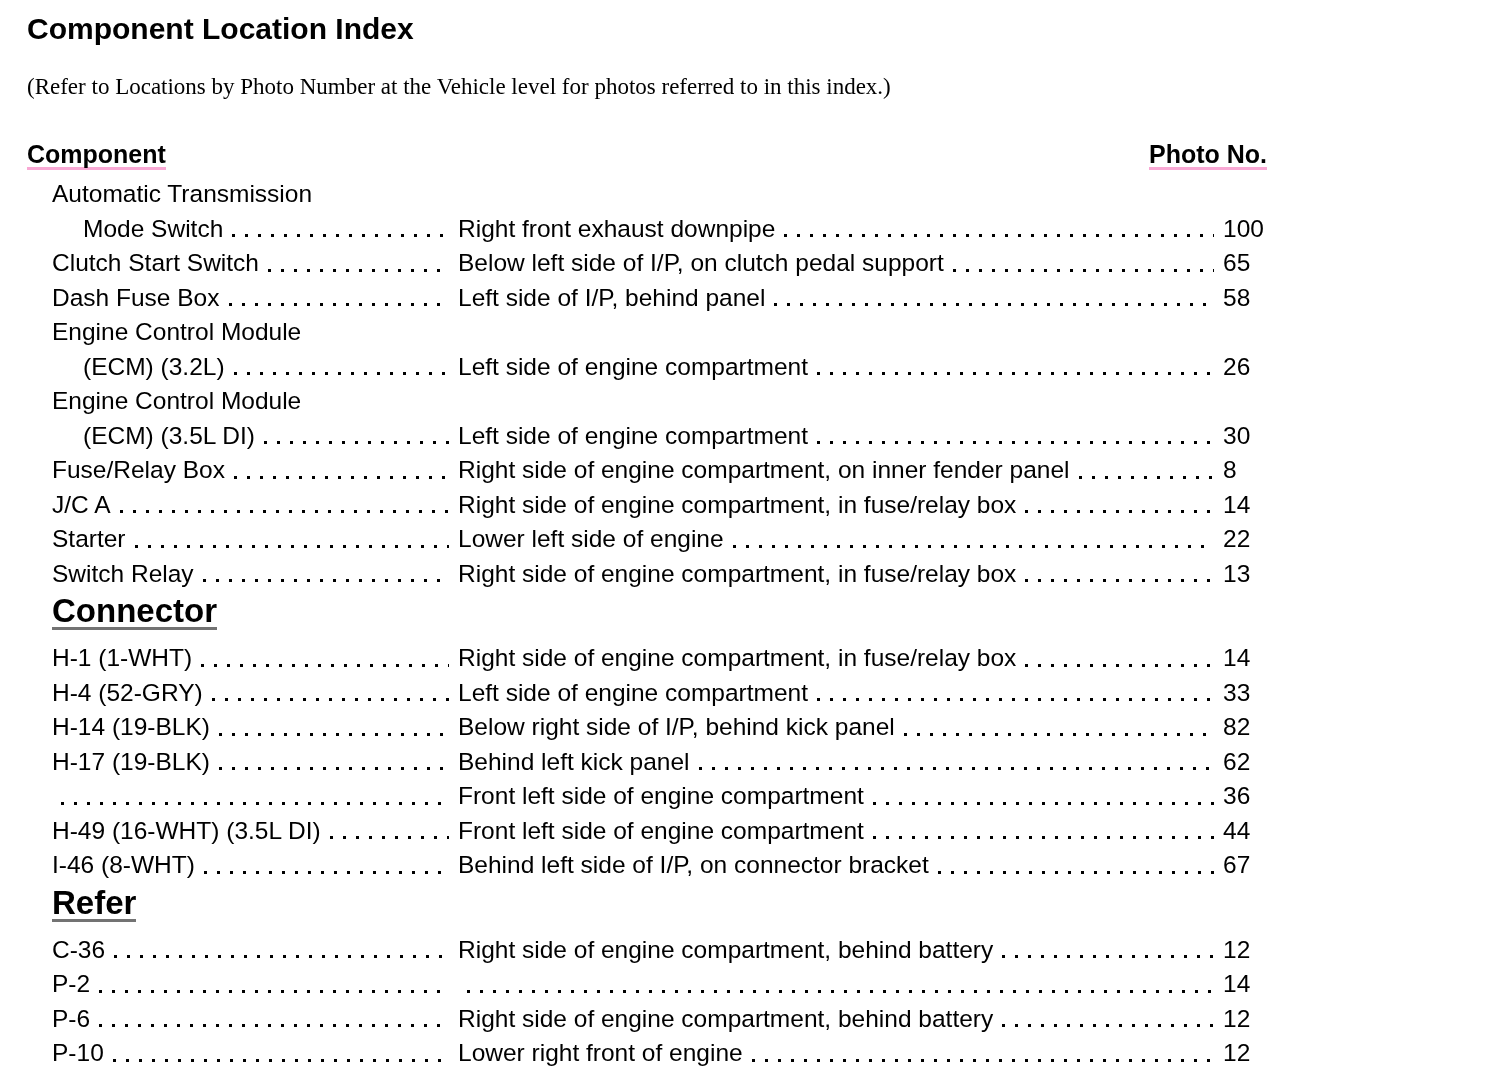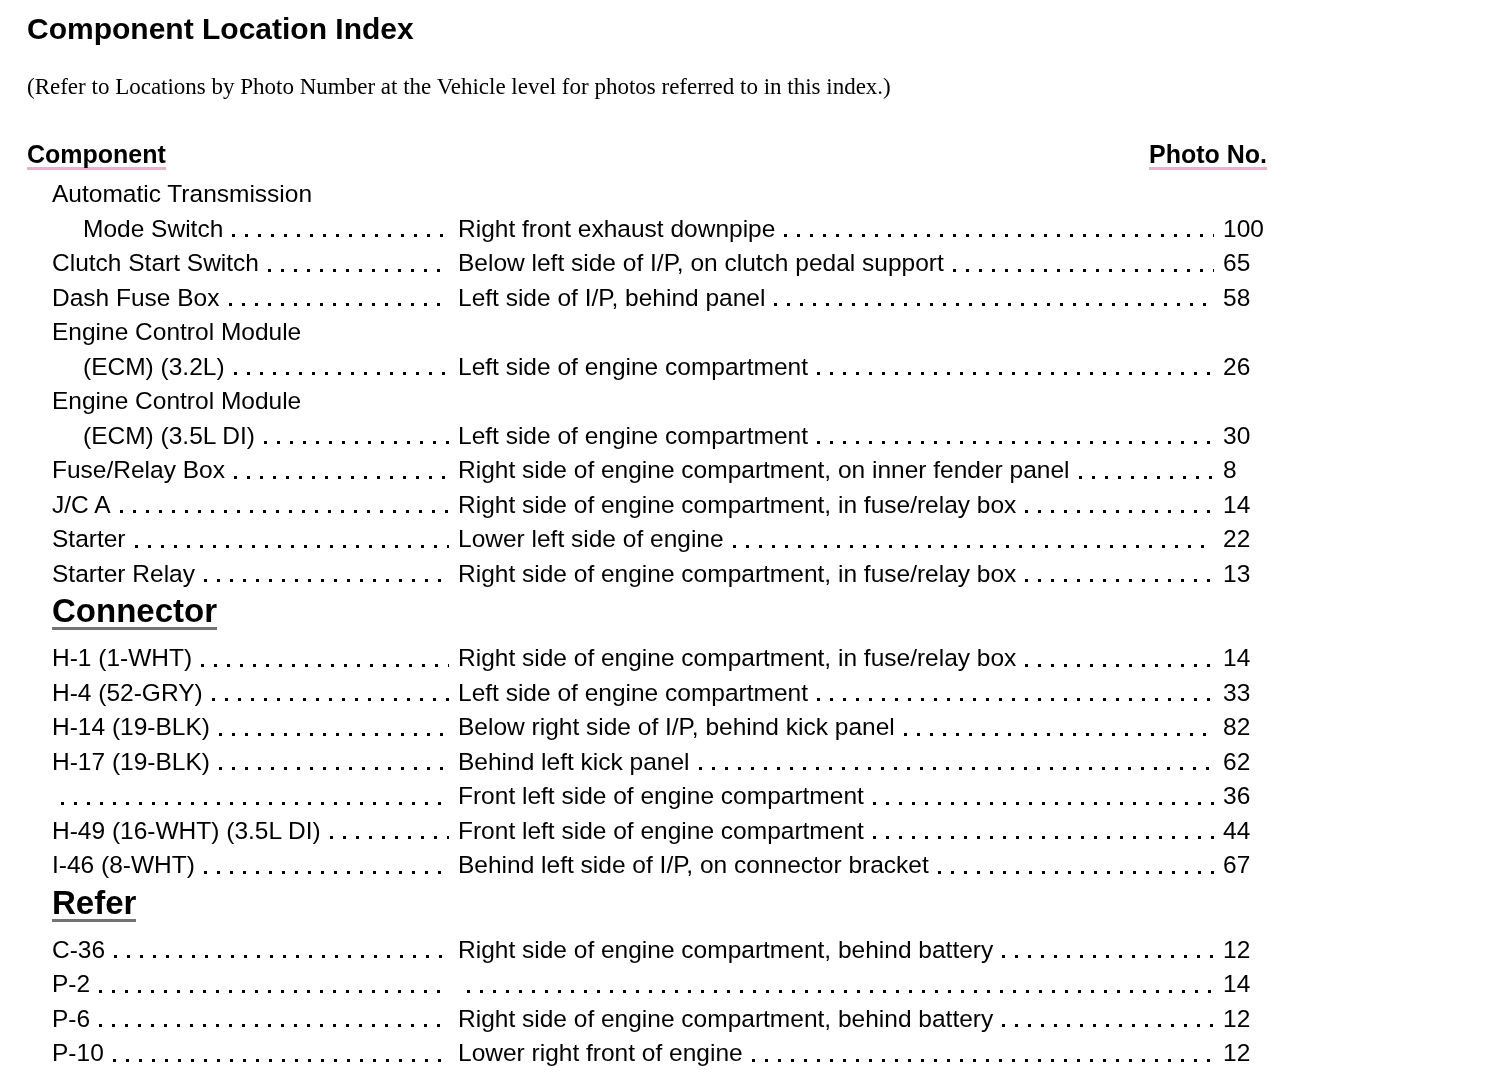--- a/index.html
+++ b/index.html
@@ -188,21 +188,21 @@
       </span>
       <span class="loc">Lower left side of engine</span>
       <span class="dots"></span>
       <span class="num">22</span>
     </div>
   </div>
           <div class="entry">
 
     <div class="row-line">
       <span class="name-col">
-        <span class="name">Starter Relay</span>
+        <span class="name">Switch Relay</span>
         <span class="dots"></span>
       </span>
       <span class="loc">Right side of engine compartment, in fuse/relay box</span>
       <span class="dots"></span>
       <span class="num">13</span>
     </div>
   </div>
         </div>
   </section>
       <section class="section">

